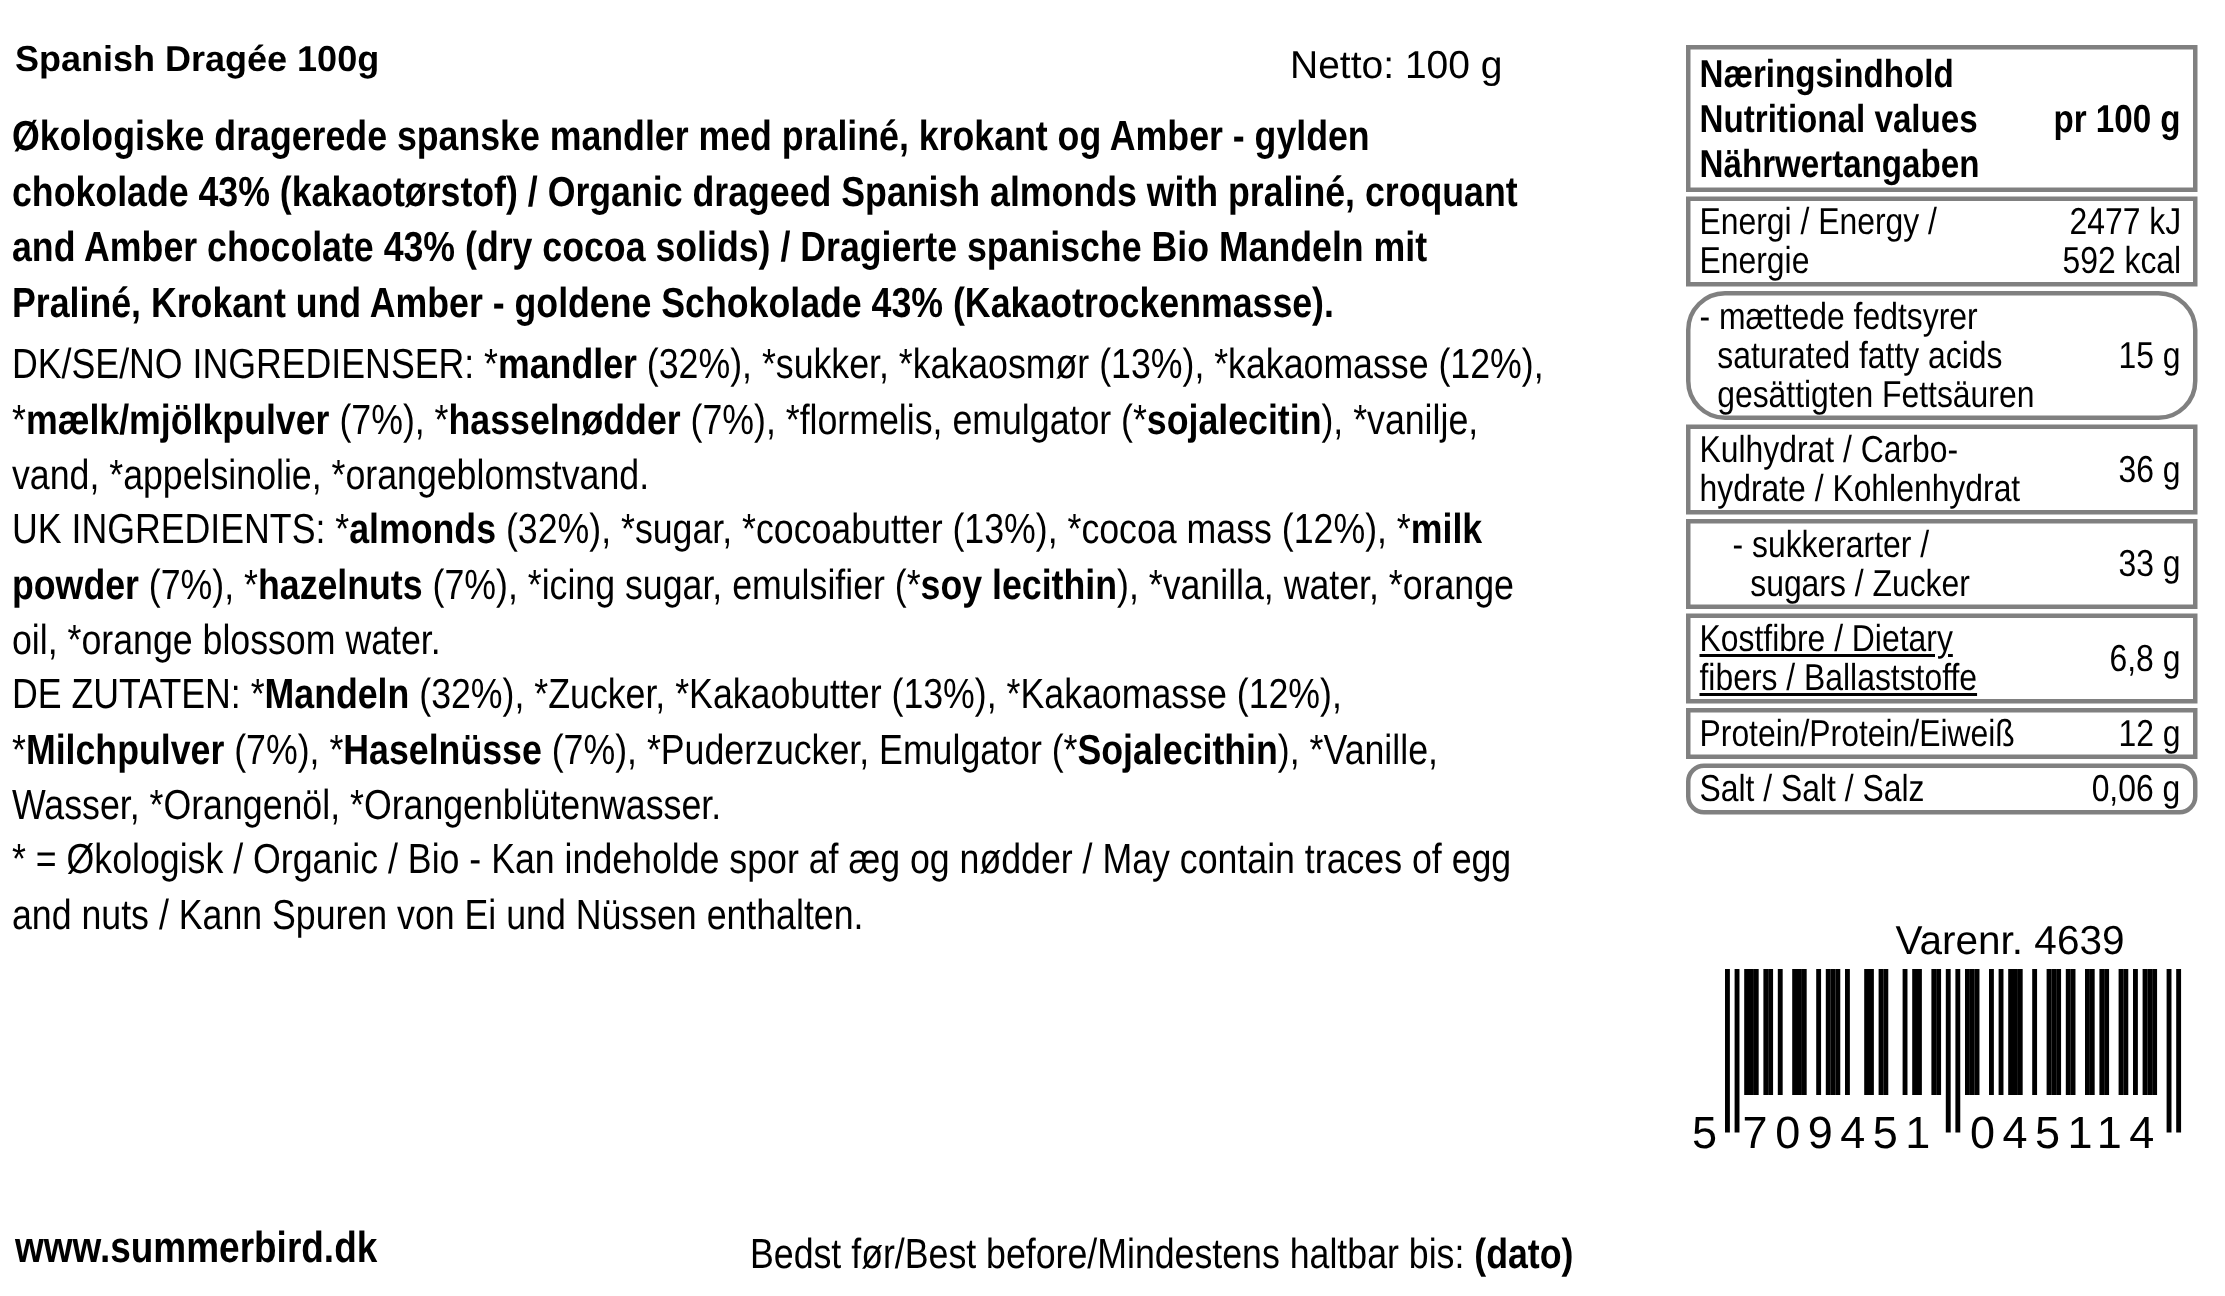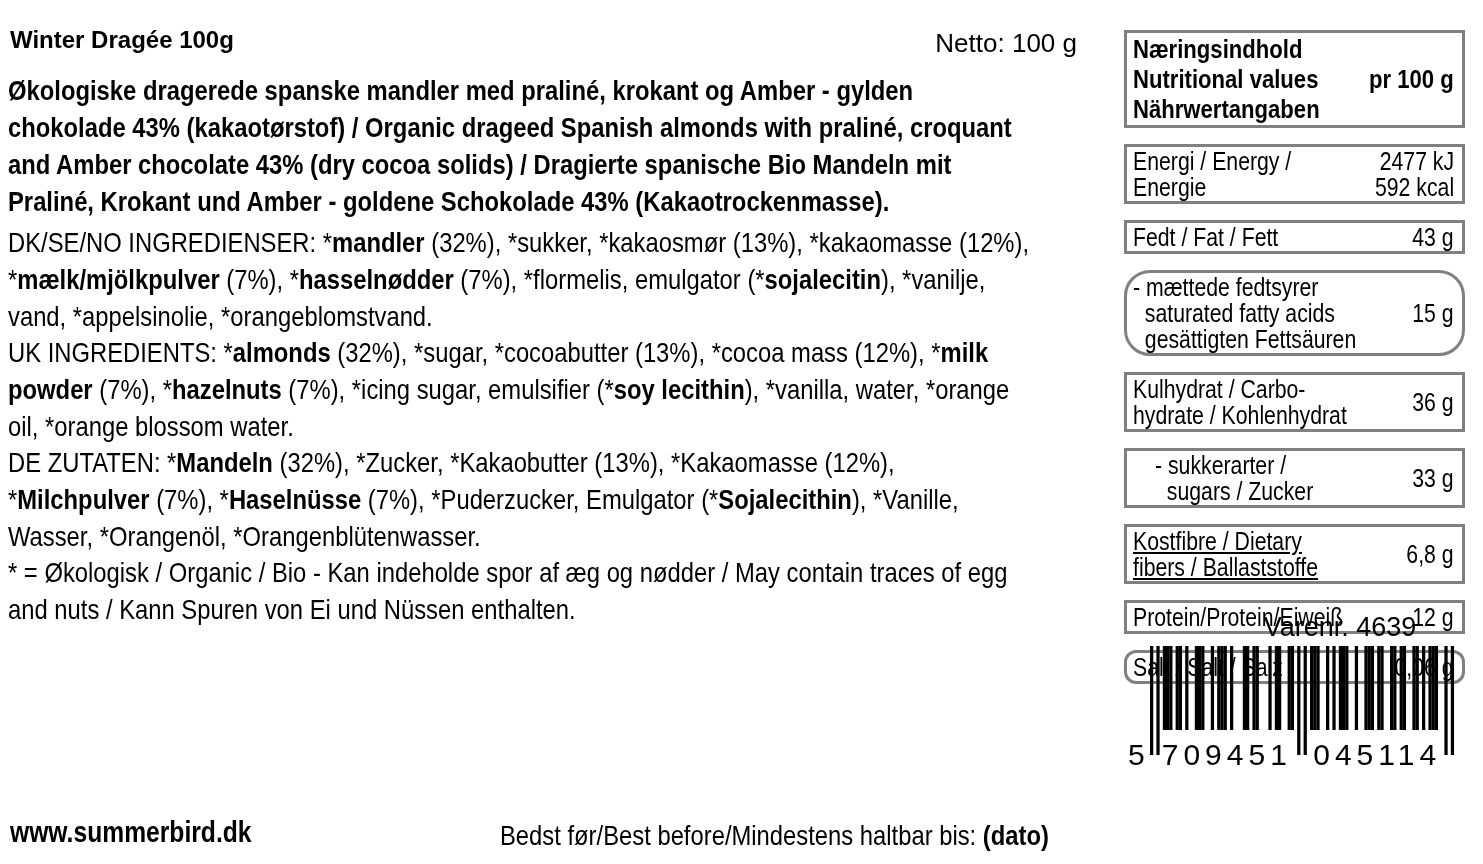--- a/index.html
+++ b/index.html
@@ -3,49 +3,49 @@
 <meta charset="utf-8">
 <style>
   html,body{margin:0;padding:0;background:#fff;}
   body{font-family:"Liberation Sans",sans-serif;color:#000;}
   #label{position:relative;width:1483px;height:864px;background:#ffffff;overflow:hidden;}
   .b{font-weight:bold;}
   .cond{transform:scaleX(0.85);transform-origin:0 0;}
   .tl{white-space:pre;}
 
   .title{position:absolute;left:10px;top:26px;font-size:24px;font-weight:bold;}
-  .netto{position:absolute;left:832px;top:28px;width:245px;text-align:right;font-size:26px;}
+  .netto{position:absolute;left:860px;top:28px;width:245px;text-align:left;font-size:26px;}
 
   .desc{position:absolute;left:8px;top:72px;font-size:28px;font-weight:bold;line-height:37px;}
   .ing{position:absolute;left:8px;font-size:28px;line-height:37px;}
   #ing-dk{top:224px;}
   #ing-uk{top:334px;}
   #ing-de{top:444px;}
   #organic-note{top:554px;}
 
   .ntable{position:absolute;left:1124px;top:30px;width:341px;}
-  .nrow{position:relative;border:3px solid #0ea5e9;margin-bottom:16px;padding:1px 6px;font-size:25px;line-height:26px;box-sizing:border-box;background:#fff;}
+  .nrow{position:relative;border:3px solid #0ea5e9;margin-bottom:3px;padding:1px 6px;font-size:25px;line-height:26px;box-sizing:border-box;background:#fff;}
   .nheader{font-weight:bold;font-size:26px;line-height:30px;}
   .nline{white-space:pre;}
   .nlabel{transform:scaleX(0.85);transform-origin:0 0;}
   .nvalue{position:absolute;right:8px;top:50%;transform:translateY(-50%) scaleX(0.85);transform-origin:100% 50%;text-align:right;white-space:pre;}
   .nper{position:absolute;right:8px;top:31px;transform:scaleX(0.85);transform-origin:100% 0;white-space:pre;}
 
   .varenr{position:absolute;left:1172px;top:612px;width:336px;text-align:center;font-size:27px;}
   .barcode-svg{position:absolute;left:1126px;top:646px;}
 
   .website{position:absolute;left:10px;top:816px;font-size:29px;font-weight:bold;}
   .bestbefore{position:absolute;left:500px;top:820px;font-size:28px;}
 </style>
 </head>
 <body>
 
 <div id="label">
 
-  <div class="title">Winter Dragée 100g</div>
+  <div class="title">Spanish Dragée 100g</div>
   <div class="netto">Netto: 100 g</div>
 
   <div class="desc cond">
       <div class="tl">Økologiske dragerede spanske mandler med praliné, krokant og Amber - gylden</div>
       <div class="tl">chokolade 43% (kakaotørstof) / Organic drageed Spanish almonds with praliné, croquant</div>
       <div class="tl">and Amber chocolate 43% (dry cocoa solids) / Dragierte spanische Bio Mandeln mit</div>
       <div class="tl">Praliné, Krokant und Amber - goldene Schokolade 43% (Kakaotrockenmasse).</div>
     </div>
 
   <div id="ing-dk" class="ing cond">
@@ -77,26 +77,20 @@
       </div>
       <div class="nper">pr 100 g</div>
     </div>
     <div id="nutrition-rows">
         <div class="nrow" style="border-color: rgb(128, 128, 128);">
           <div class="nlabel">
             <div class="nline">Energi / Energy /</div>
             <div class="nline">Energie</div>
           </div>
           <div class="nvalue"><div>2477 kJ</div><div>592 kcal</div></div>
-        </div>
-        <div class="nrow" style="border-color: rgb(128, 128, 128);">
-          <div class="nlabel">
-            <div class="nline">Fedt / Fat / Fett</div>
-          </div>
-          <div class="nvalue"><div>43 g</div></div>
         </div>
         <div class="nrow" style="border-color: rgb(128, 128, 128); border-radius: 26px;">
           <div class="nlabel">
             <div class="nline">- mættede fedtsyrer</div>
             <div class="nline">  saturated fatty acids</div>
             <div class="nline">  gesättigten Fettsäuren</div>
           </div>
           <div class="nvalue"><div>15 g</div></div>
         </div>
         <div class="nrow" style="border-color: rgb(128, 128, 128);">

